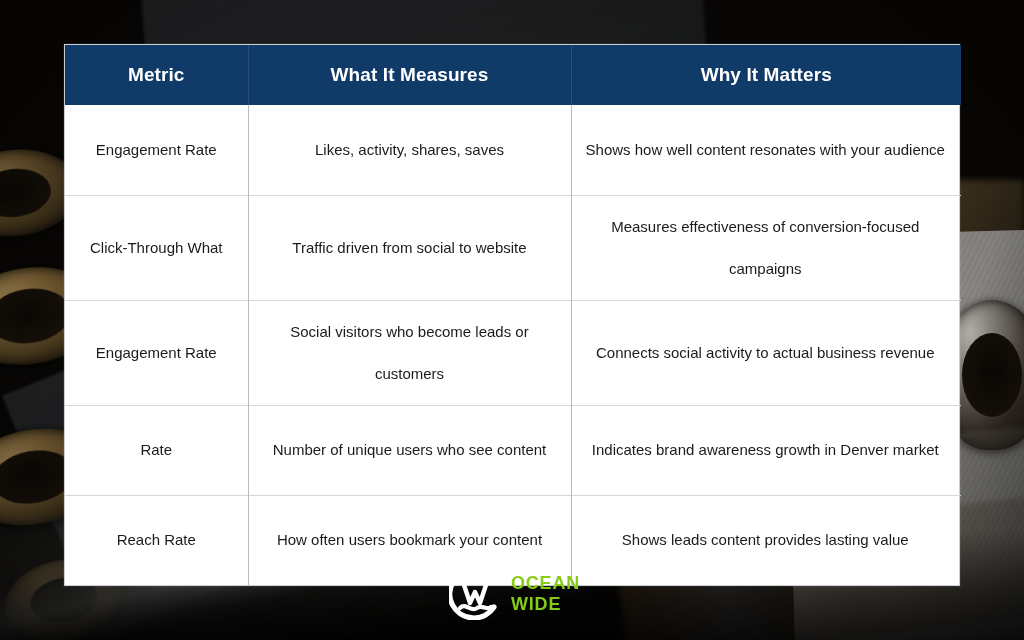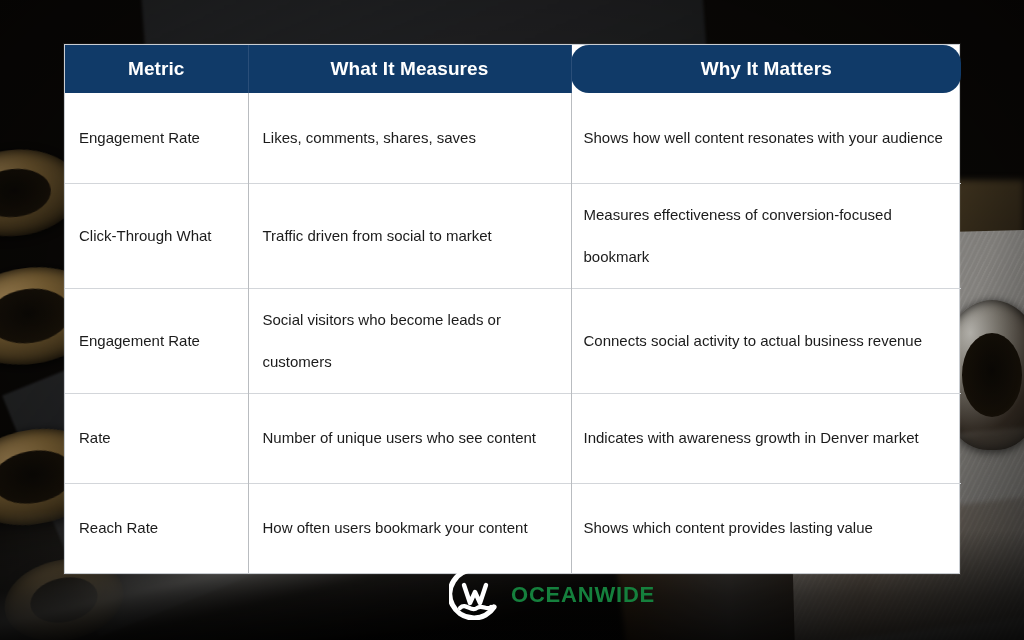--- a/index.html
+++ b/index.html
@@ -138,38 +138,39 @@
     width: 100%;
     border-collapse: collapse;
     table-layout: fixed;
   }
   table.metrics thead th {
     background: #103a68;
     color: #ffffff;
     font-size: 19px;
     font-weight: bold;
     text-align: center;
-    height: 48px;
+    height: 60px;
     padding: 0 10px;
     box-sizing: border-box;
     border-right: 1px solid #2a4e79;
     letter-spacing: 0.1px;
   }
-  table.metrics thead th:last-child { border-right: none; border-radius: 18px; }
+  table.metrics thead th:last-child { border-right: none; }
 
   table.metrics td {
     border-top: 1px solid #d3d6da;
     border-right: 1px solid #b9bcc0;
     font-size: 15px;
     color: #1b1b1b;
     line-height: 42px;
     vertical-align: middle;
     padding: 10px 14px;
     box-sizing: border-box;
     height: 90px;
+    text-align: center;
   }
   table.metrics td:last-child { border-right: none; padding-left: 12px; }
   table.metrics tbody tr:first-child td { border-top: none; }
 
   .col-metric   { width: 183px; }
   .col-measures { width: 323px; }
   .col-matters  { width: 390px; }
 
   td.cell-metric { padding-left: 10px; }
 
@@ -178,24 +179,24 @@
     position: absolute;
     left: 449px;
     top: 568px;
     display: flex;
     align-items: center;
     gap: 10px;
   }
   .logo-mark { width: 52px; height: 52px; display: block; }
   .logo-text {
     display: flex;
-    flex-direction: row;
-    color: #15803d;
+    flex-direction: column;
+    color: #84cc16;
     font-weight: bold;
-    font-size: 22px;
+    font-size: 18px;
     line-height: 21px;
     letter-spacing: 0.8px;
   }
 </style>
 </head>
 <body>
 
 <div class="bg">
   <div class="bg-layer"></div>
   <div class="bg-wood-topright"></div>
@@ -223,42 +224,42 @@
     <thead>
       <tr>
         <th>Metric</th>
         <th>What It Measures</th>
         <th>Why It Matters</th>
       </tr>
     </thead>
     <tbody>
       <tr>
         <td class="cell-metric">Engagement Rate</td>
-        <td>Likes, comments, shares, saves</td>
+        <td>Likes, activity, shares, saves</td>
         <td>Shows how well content resonates with your audience</td>
       </tr>
       <tr>
         <td class="cell-metric">Click-Through What</td>
-        <td>Traffic driven from social to market</td>
-        <td>Measures effectiveness of conversion-focused bookmark</td>
+        <td>Traffic driven from social to website</td>
+        <td>Measures effectiveness of conversion-focused campaigns</td>
       </tr>
       <tr>
         <td class="cell-metric">Engagement Rate</td>
         <td>Social visitors who become leads or customers</td>
         <td>Connects social activity to actual business revenue</td>
       </tr>
       <tr>
         <td class="cell-metric">Rate</td>
         <td>Number of unique users who see content</td>
-        <td>Indicates with awareness growth in Denver market</td>
+        <td>Indicates brand awareness growth in Denver market</td>
       </tr>
       <tr>
         <td class="cell-metric">Reach Rate</td>
         <td>How often users bookmark your content</td>
-        <td>Shows which content provides lasting value</td>
+        <td>Shows leads content provides lasting value</td>
       </tr>
     </tbody>
   </table>
 </div>
 
 <div class="logo">
   <svg class="logo-mark" viewBox="0 0 52 52">
 
     <path d="M26 2 A24 24 0 1 0 45 39" fill="none" stroke="#ffffff" stroke-width="5.2" stroke-linecap="round"></path>
 

